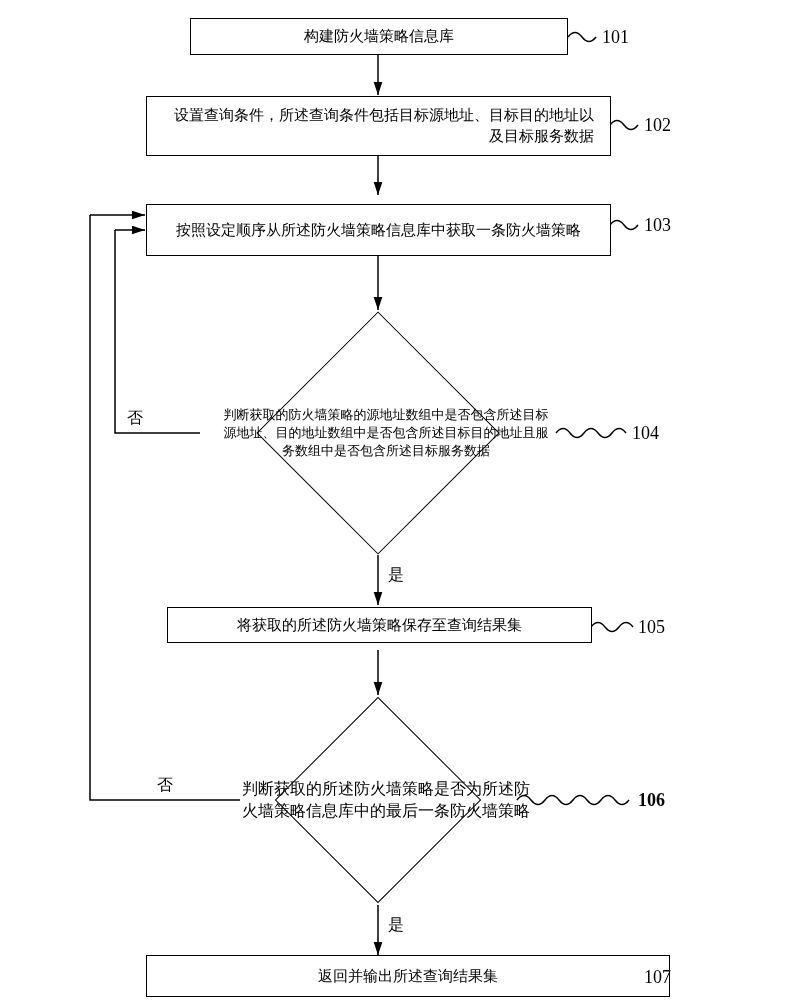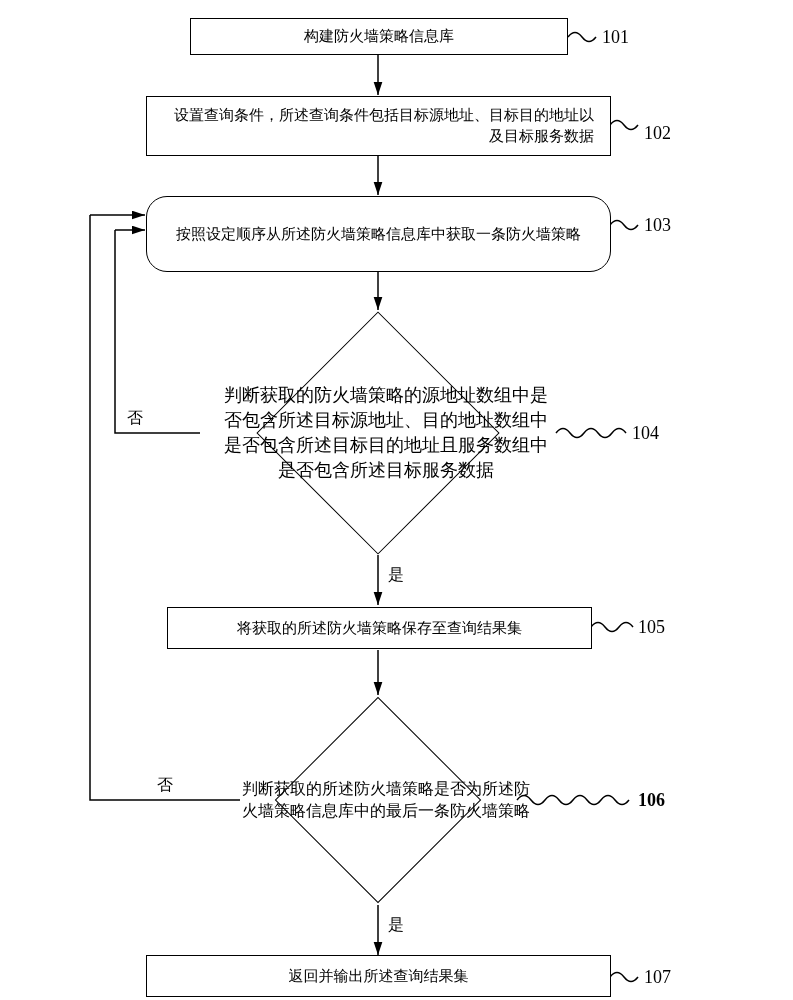--- a/index.html
+++ b/index.html
@@ -99,48 +99,48 @@
   </svg>
 
   <div class="box" style="left:190px; top:18px; width:378px; height:37px;">
     <span>构建防火墙策略信息库</span>
   </div>
   <span class="step-num" style="left:602px; top:27px;">101</span>
 
   <div class="box" style="left:146px; top:96px; width:465px; height:60px;text-align:right;">
     <span>设置查询条件，所述查询条件包括目标源地址、目标目的地址以及目标服务数据</span>
   </div>
-  <span class="step-num" style="left:644px; top:123px;">102</span>
+  <span class="step-num" style="left:644px; top:115px;">102</span>
 
-  <div class="box" style="left:146px; top:196px; width:465px; height:76px;border-radius:21px;">
+  <div class="box" style="left:146px; top:204px; width:465px; height:52px;">
     <span>按照设定顺序从所述防火墙策略信息库中获取一条防火墙策略</span>
   </div>
   <span class="step-num" style="left:644px; top:215px;">103</span>
 
   <div class="diamond" style="left:292px; top:347px; width:172px; height:172px;"></div>
-  <div class="diamond-text" style="left:210px; top:370px; width:336px; height:126px; font-size:18px;">
+  <div class="diamond-text" style="left:210px; top:370px; width:336px; height:126px; font-size:13px;">
     <span>判断获取的防火墙策略的源地址数组中是否包含所述目标源地址、目的地址数组中是否包含所述目标目的地址且服务数组中是否包含所述目标服务数据</span>
   </div>
   <span class="step-num" style="left:632px; top:423px;">104</span>
 
   <span class="label" style="left:127px; top:408px;">否</span>
   <span class="label" style="left:388px; top:565px;">是</span>
 
-  <div class="box" style="left:167px; top:607px; width:425px; height:42px;">
+  <div class="box" style="left:167px; top:607px; width:425px; height:36px;">
     <span>将获取的所述防火墙策略保存至查询结果集</span>
   </div>
   <span class="step-num" style="left:638px; top:617px;">105</span>
 
   <div class="diamond" style="left:305px; top:727px; width:146px; height:146px;"></div>
   <div class="diamond-text" style="left:228px; top:760px; width:300px; height:80px; font-size:16px;">
     <span>判断获取的所述防火墙策略是否为所述防火墙策略信息库中的最后一条防火墙策略</span>
   </div>
   <span class="step-num" style="left:638px; top:790px;font-weight:bold;">106</span>
 
   <span class="label" style="left:157px; top:775px;">否</span>
   <span class="label" style="left:388px; top:915px;">是</span>
 
-  <div class="box" style="left:146px; top:955px; width:465px; height:42px;">
+  <div class="box" style="left:146px; top:955px; width:524px; height:42px;">
     <span>返回并输出所述查询结果集</span>
   </div>
   <span class="step-num" style="left:644px; top:967px;">107</span>
 
 </div>
 
 </body></html>

